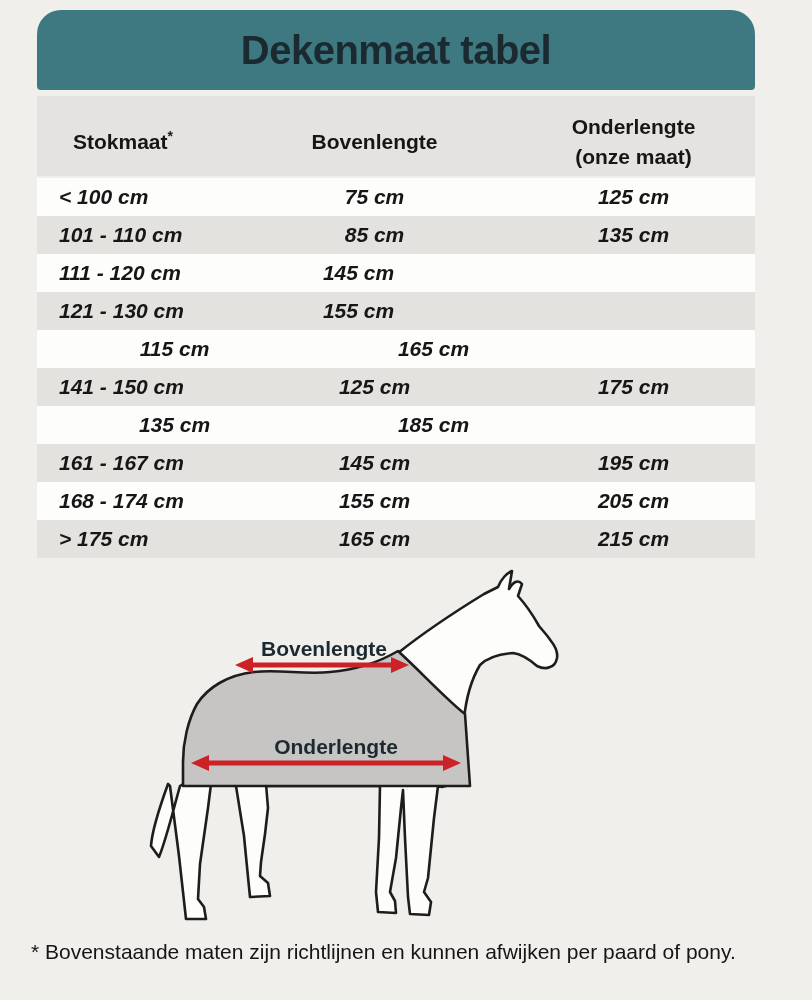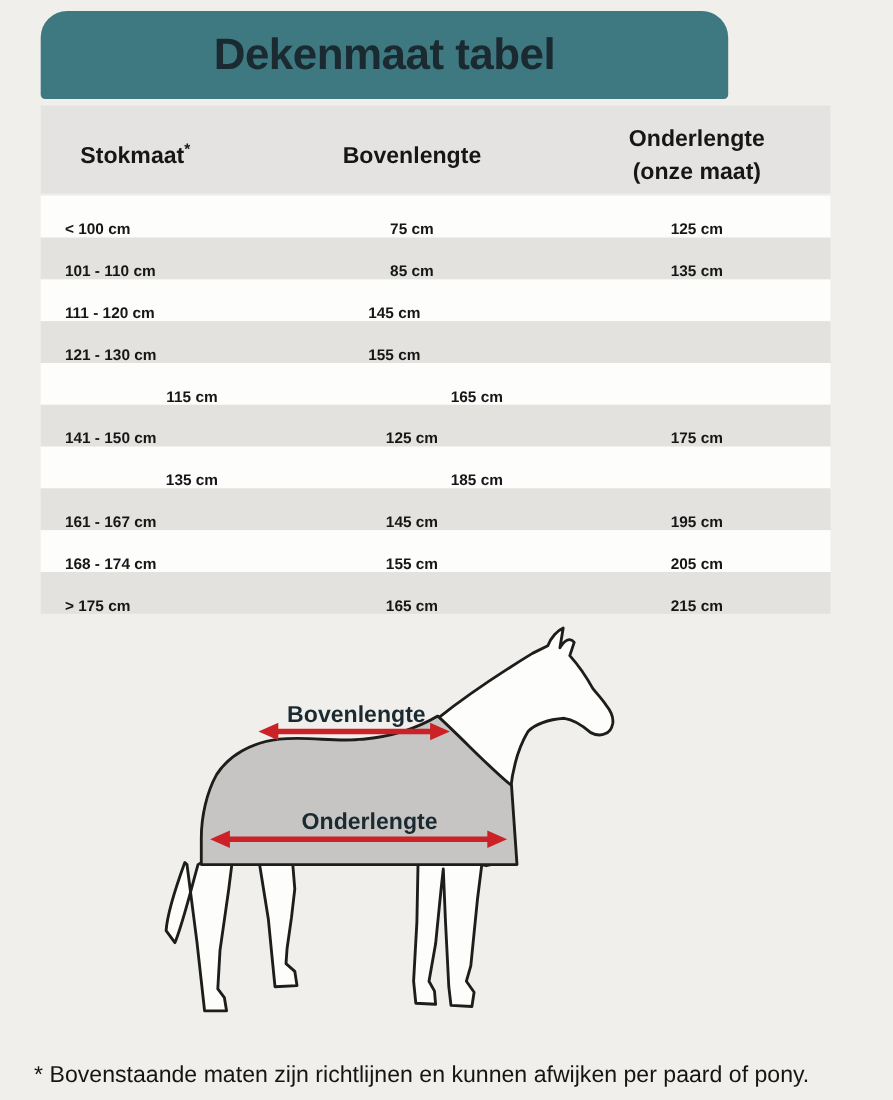--- a/index.html
+++ b/index.html
@@ -9,21 +9,21 @@
     --outline-dark:#1d1d1b;
   }
   html,body{margin:0;padding:0;}
   body{
     width:812px;height:1000px;position:relative;overflow:hidden;
     background:var(--page-bg);
     font-family:"Liberation Sans", sans-serif;
     color:var(--cell-text);
   }
   .title-bar{
-    position:absolute;left:37px;top:10px;width:625px;height:80px;
+    position:absolute;left:37px;top:10px;width:718px;height:80px;
     background:var(--header-teal);
     border-radius:24px 24px 4px 4px;
     display:flex;align-items:center;justify-content:center;
   }
   .title-bar .title{
     font-size:40px;font-weight:700;letter-spacing:-0.5px;
     color:var(--title-text);
   }
   .size-table{position:absolute;left:37px;top:96px;width:718px;}
   .thead{
@@ -31,38 +31,38 @@
     font-weight:700;font-size:21px;color:var(--cell-text);align-items:center;
   }
   .thead .th{line-height:30px;padding-top:12px;box-sizing:border-box;}
   .c1{width:200px;box-sizing:border-box;}
   .c2{width:275px;text-align:center;}
   .c3{width:243px;text-align:center;}
   .thead .c1{padding-left:36px;}
   .th sup{font-size:14px;vertical-align:super;line-height:0;}
   .rows{margin-top:2px;}
   .trow{
-    height:38px;display:flex;align-items:flex-end;
+    height:38px;display:flex;align-items:center;
     background:var(--row-white);
-    font-weight:700;font-size:14px;color:var(--cell-text);
+    font-weight:700;font-size:21px;color:var(--cell-text);font-style:italic;
   }
   .rows .trow:nth-child(even){background:var(--row-gray);}
   .trow .c1{padding-left:22px;}
   .diagram{position:absolute;left:118px;top:556px;width:482px;height:390px;}
   .horse-outline{fill:#fdfdfc;stroke:var(--outline-dark);stroke-width:2.6;stroke-linejoin:round;}
   .blanket{fill:var(--blanket-gray);stroke:var(--outline-dark);stroke-width:2.6;stroke-linejoin:round;}
   .arrow-shaft{stroke:var(--arrow-red);stroke-width:5;}
   .arrow-head{fill:var(--arrow-red);}
   .diagram-label{
     font-family:"Liberation Sans", sans-serif;font-size:21px;font-weight:700;
     fill:var(--title-text);text-anchor:middle;
   }
   .footnote{
     position:absolute;left:31px;top:940px;width:770px;
-    font-size:21px;font-weight:400;color:#151515;margin-top:26px;
+    font-size:21px;font-weight:400;color:#151515;
   }
 </style>
 </head>
 <body>
 
 <div class="title-bar">
   <div class="title">Dekenmaat tabel</div>
 </div>
 
 <div class="size-table">

